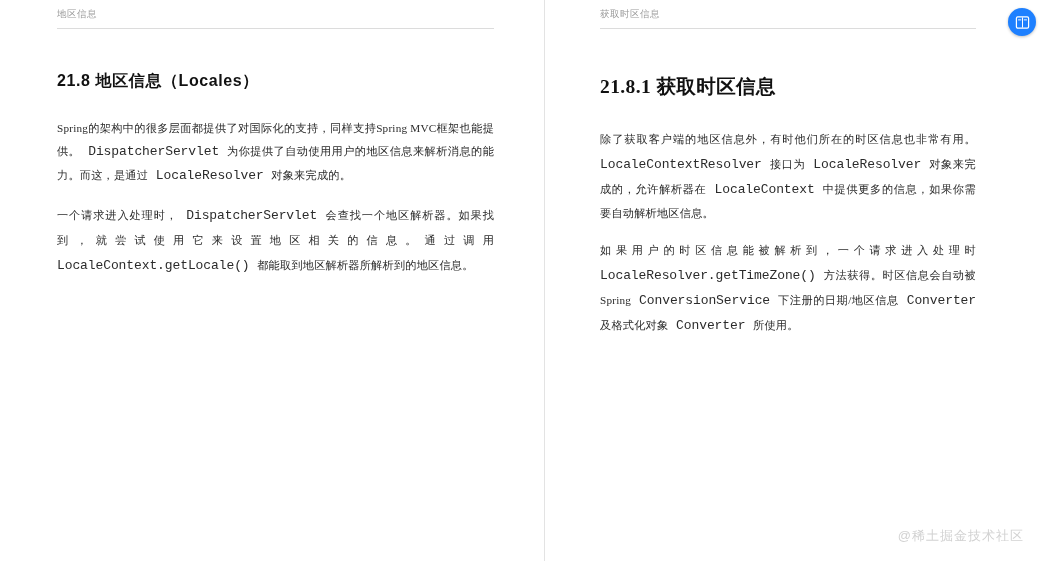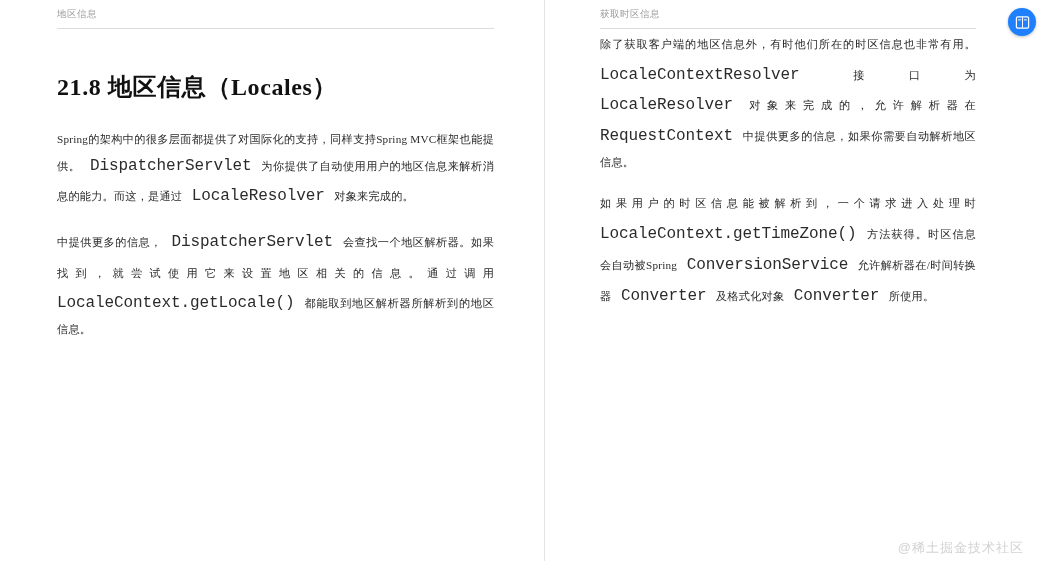--- a/index.html
+++ b/index.html
@@ -45,58 +45,58 @@
   }
   .running-head {
     font-size: 9.5px;
     color: #9a9a9a;
     letter-spacing: 0.5px;
     padding-bottom: 7px;
     border-bottom: 1px solid #dcdcdc;
     font-family: "Liberation Sans", sans-serif;
   }
   h1.section-title {
-    font-size: 24px;
+    font-size: 16px;
     font-weight: bold;
     margin: 42px 0 26px 0;
     letter-spacing: 0.6px;
     color: #111;
-    font-family: Liberation Serif, serif;
+    font-family: Liberation Sans, sans-serif;
   }
   h1.sub-title {
     font-size: 19.5px;
     font-weight: bold;
     margin: 44px 0 28px 0;
     letter-spacing: 0.4px;
     color: #111;
     font-family: "Liberation Serif", serif;
   }
   p.para {
     font-size: 11.2px;
     line-height: 1.92;
     margin: 0 0 15px 0;
     text-align: justify;
     color: #2b2b2b;
     letter-spacing: 0.2px;
     font-family: "Liberation Serif", serif;
   }
   code.mono {
     font-family: "Liberation Mono", monospace;
-    font-size: 16px;
+    font-size: 13px;
     letter-spacing: -0.1px;
     color: #2b2b2b;
   }
   a.xref {
     color: #3a74c8;
     text-decoration: none;
   }
   .watermark {
     position: absolute;
     right: 22px;
-    bottom: 4px;
+    bottom: 16px;
     font-size: 13px;
     color: #d2d2d2;
     letter-spacing: 1px;
     font-family: "Liberation Sans", sans-serif;
   }
   .fab {
     position: absolute;
     top: 8px;
     right: 10px;
     width: 28px;
@@ -115,31 +115,32 @@
 <body>
 
 <div class="doc">
 
   <div class="page page-left">
     <div class="page-inner">
       <div class="running-head">地区信息</div>
       <h1 class="section-title">21.8 地区信息（Locales）</h1>
       <div>
           <p class="para"><span>Spring的架构中的很多层面都提供了对国际化的支持，同样支持Spring MVC框架也能提供。</span><code class="mono"> DispatcherServlet </code><span>为你提供了自动使用用户的地区信息来解析消息的能力。而这，是通过</span><code class="mono"> LocaleResolver </code><span>对象来完成的。</span></p>
-          <p class="para"><span>中提供更多的信息，</span><code class="mono"> DispatcherServlet </code><span>会查找一个地区解析器。如果找到，就尝试使用它来设置地区相关的信息。通过调用</span><code class="mono"> LocaleContext.getLocale() </code><span>都能取到地区解析器所解析到的地区信息。</span></p>
+          <p class="para"><span>一个请求进入处理时，</span><code class="mono"> DispatcherServlet </code><span>会查找一个地区解析器。如果找到，就尝试使用它来设置地区相关的信息。通过调用</span><code class="mono"> LocaleContext.getLocale() </code><span>都能取到地区解析器所解析到的地区信息。</span></p>
         </div>
     </div>
   </div>
 
   <div class="page page-right">
     <div class="page-inner">
       <div class="running-head">获取时区信息</div>
+      <h1 class="sub-title">21.8.1 获取时区信息</h1>
       <div>
-          <p class="para"><span>除了获取客户端的地区信息外，有时他们所在的时区信息也非常有用。</span><code class="mono"> LocaleContextResolver </code><span>接口为</span><code class="mono"> LocaleResolver </code><span>对象来完成的，允许解析器在</span><code class="mono"> RequestContext </code><span>中提供更多的信息，如果你需要自动解析地区信息。</span></p>
-          <p class="para"><span>如果用户的时区信息能被解析到，一个请求进入处理时</span><code class="mono"> LocaleContext.getTimeZone() </code><span>方法获得。时区信息会自动被Spring</span><code class="mono"> ConversionService </code><span>允许解析器在/时间转换器</span><code class="mono"> Converter </code><span>及格式化对象</span><code class="mono"> Converter </code><span>所使用。</span></p>
+          <p class="para"><span>除了获取客户端的地区信息外，有时他们所在的时区信息也非常有用。</span><code class="mono"> LocaleContextResolver </code><span>接口为</span><code class="mono"> LocaleResolver </code><span>对象来完成的，允许解析器在</span><code class="mono"> LocaleContext </code><span>中提供更多的信息，如果你需要自动解析地区信息。</span></p>
+          <p class="para"><span>如果用户的时区信息能被解析到，一个请求进入处理时</span><code class="mono"> LocaleResolver.getTimeZone() </code><span>方法获得。时区信息会自动被Spring</span><code class="mono"> ConversionService </code><span>下注册的日期/地区信息</span><code class="mono"> Converter </code><span>及格式化对象</span><code class="mono"> Converter </code><span>所使用。</span></p>
         </div>
     </div>
     <div class="fab">
       <svg width="15" height="15" viewBox="0 0 16 16" aria-hidden="true">
         <rect x="1.5" y="2" width="13" height="12" rx="1.5" fill="none" stroke="#ffffff" stroke-width="1.3"></rect>
         <line x1="8" y1="2.6" x2="8" y2="13.4" stroke="#ffffff" stroke-width="1.1"></line>
         <line x1="3.3" y1="5.2" x2="6.6" y2="5.2" stroke="#ffffff" stroke-width="1"></line>
         <line x1="9.4" y1="5.2" x2="12.7" y2="5.2" stroke="#ffffff" stroke-width="1"></line>
       </svg>
     </div>

